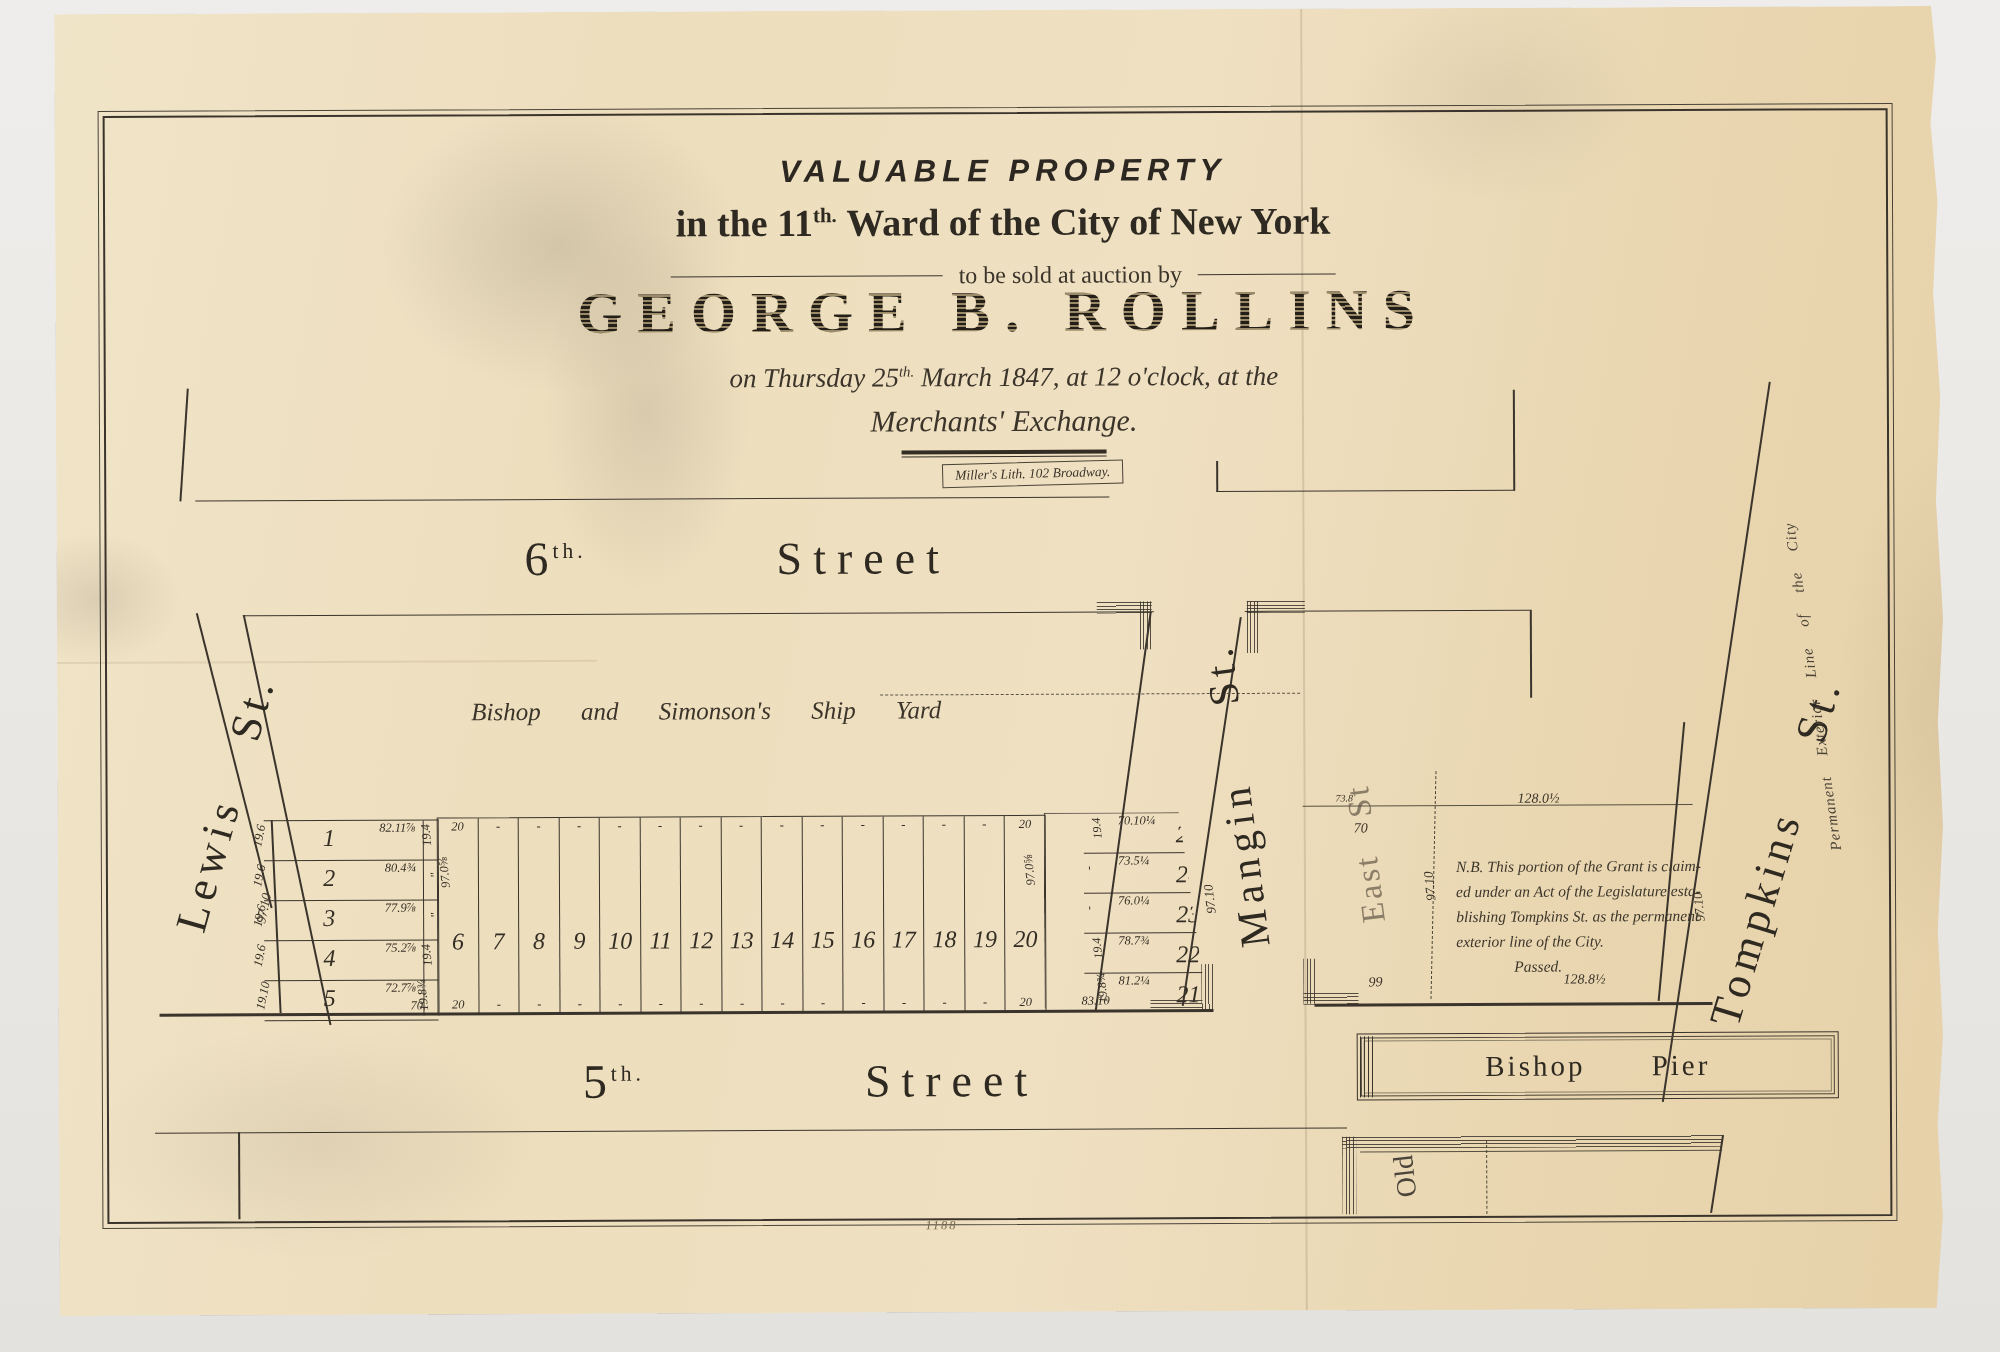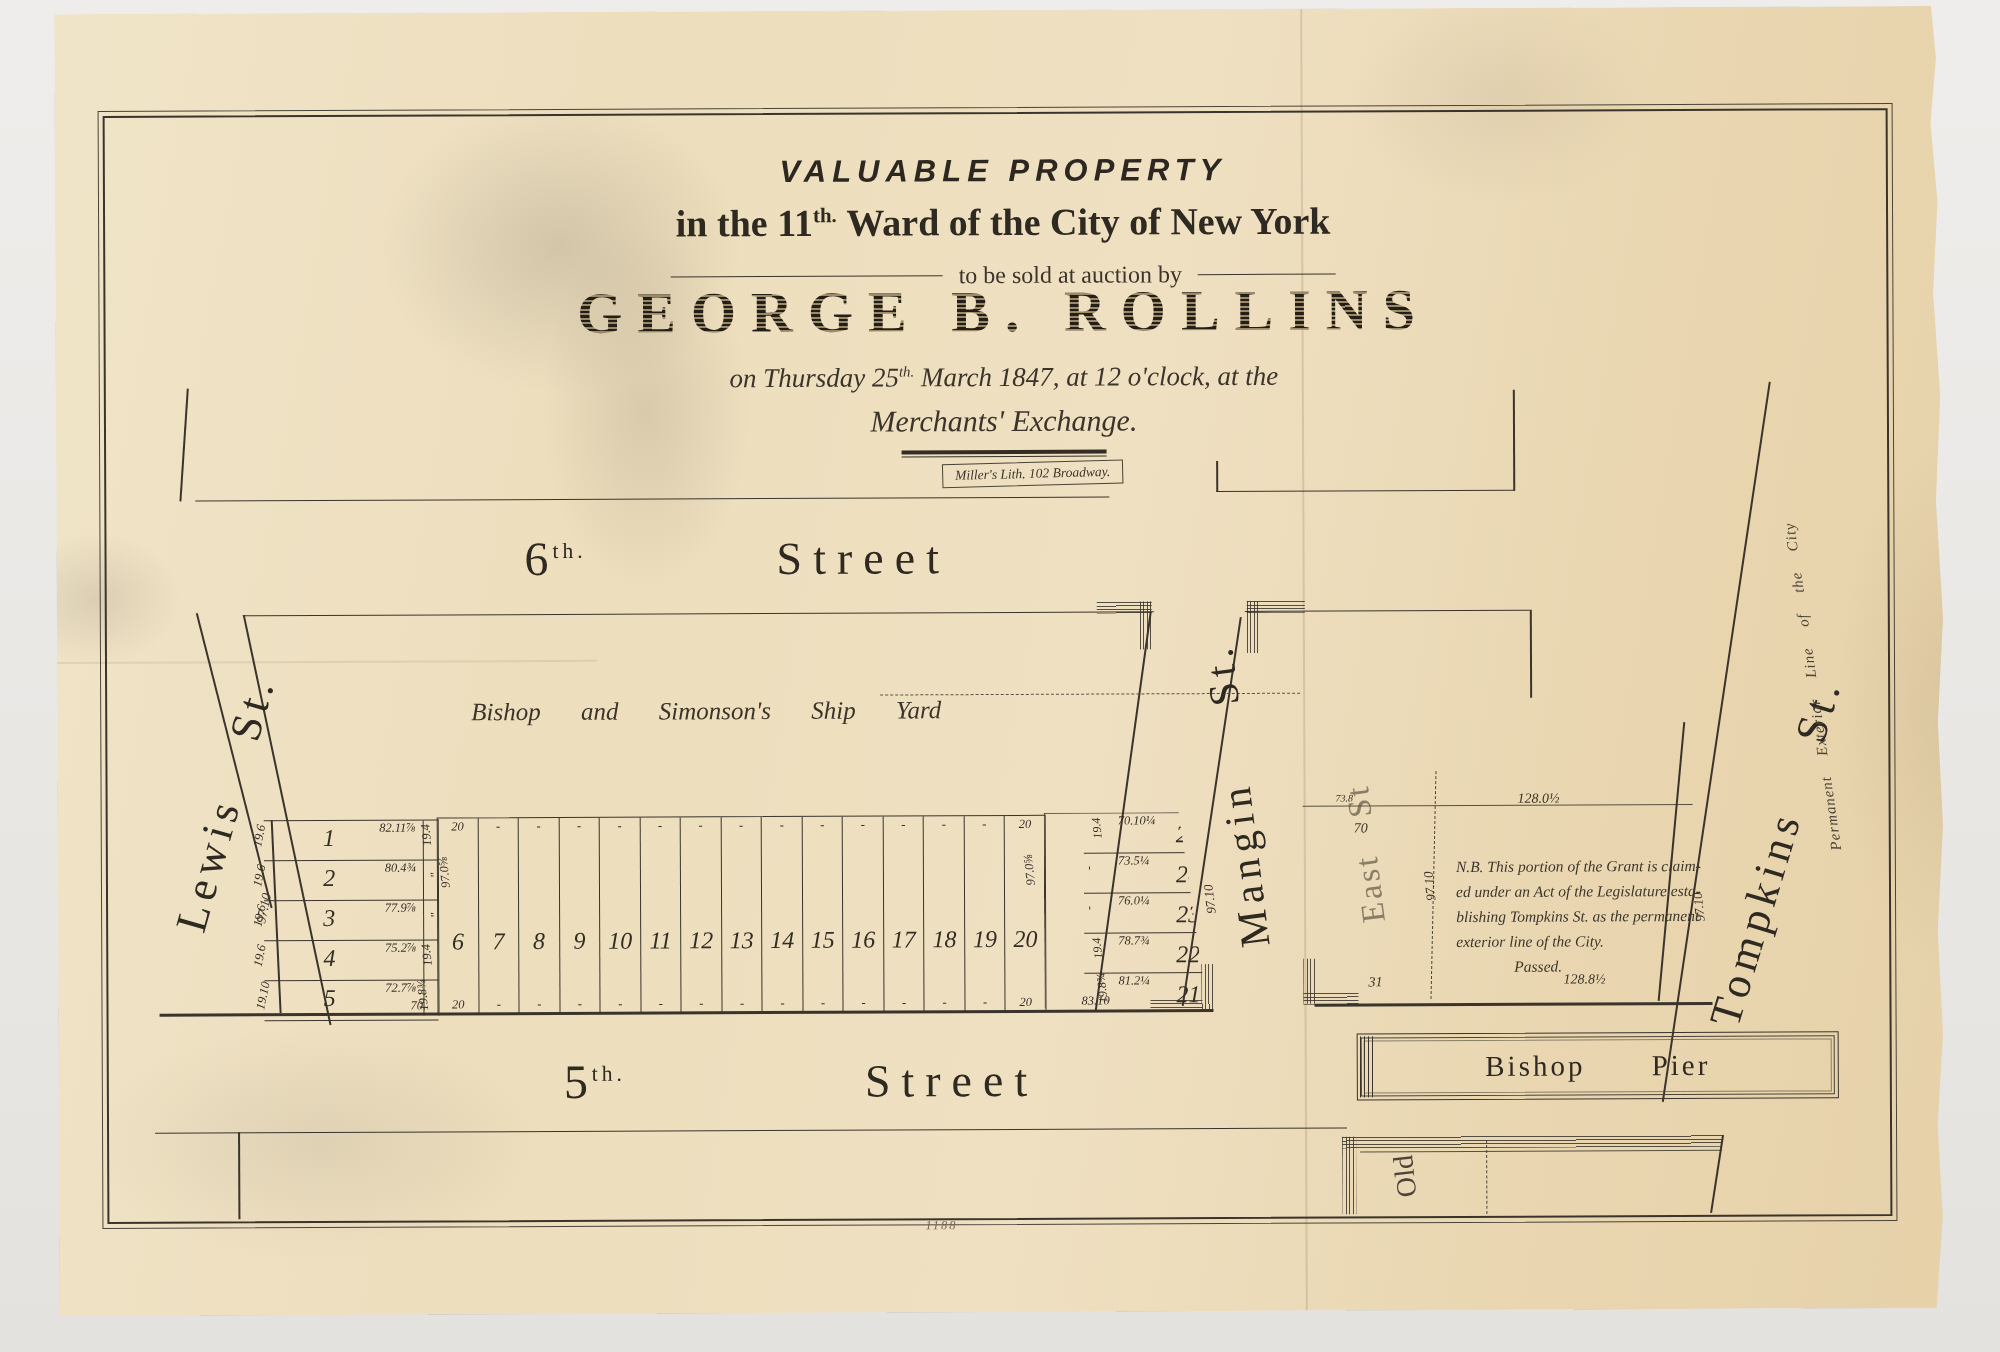--- a/index.html
+++ b/index.html
@@ -313,21 +313,21 @@
 
   <div class="hl" style="left:1188px;top:602px;width:285px;"></div>
   <div class="vl" style="left:1473px;top:602px;height:88px;"></div>
   <div class="hl" style="left:1245px;top:797px;width:390px;height:1px;background:#55503f;"></div>
   <div class="hl" style="left:1256px;top:995px;width:398px;height:2.5px;"></div>
   <div class="vl" style="left:1626px;top:715px;height:280px;width:2px;transform:rotate(5.5deg);"></div>
   <div class="dash-v" style="left:1378px;top:763px;height:228px;transform:rotate(1.5deg);"></div>
   <div class="lbl small-dim" style="left:1278px;top:784px;font-size:10px;">73.8</div>
   <div class="lbl small-dim" style="left:1460px;top:783px;font-size:14px;">128.0½</div>
   <div class="lbl small-dim" style="left:1296px;top:812px;font-size:14px;">70</div>
-  <div class="lbl small-dim" style="left:1310px;top:966px;font-size:14px;">31</div>
+  <div class="lbl small-dim" style="left:1310px;top:966px;font-size:14px;">99</div>
   <div class="lbl small-dim" style="left:1505px;top:964px;font-size:14px;">128.8½</div>
   <div class="lbl rot small-dim" style="left:1372px;top:878px;transform:translate(-50%,-50%) rotate(-96deg);">97.10</div>
   <div class="lbl rot small-dim" style="left:1641px;top:900px;transform:translate(-50%,-50%) rotate(-96deg);">97.10</div>
   <div class="note">
     <div>N.B. This portion of the Grant is claim-</div>
     <div>ed under an Act of the Legislature esta-</div>
     <div>blishing Tompkins St. as the permanent</div>
     <div>exterior line of the City.</div>
     <div class="p5">Passed.</div>
   </div>
@@ -337,21 +337,21 @@
 
   <div class="bundle h" style="left:1040px;top:592px;width:55px;height:12px;"></div>
   <div class="bundle v" style="left:1083px;top:592px;width:12px;height:48px;"></div>
   <div class="bundle h" style="left:1190px;top:592px;width:58px;height:12px;"></div>
   <div class="bundle v" style="left:1190px;top:592px;width:12px;height:52px;"></div>
   <div class="bundle v" style="left:1143px;top:955px;width:12px;height:46px;"></div>
   <div class="bundle h" style="left:1092px;top:990px;width:52px;height:12px;"></div>
   <div class="bundle v" style="left:1245px;top:950px;width:13px;height:45px;"></div>
   <div class="bundle h" style="left:1245px;top:984px;width:55px;height:12px;"></div>
 
-  <div class="lbl street-big" style="left:505px;top:1042px;"><span>5</span><sup>th.</sup></div>
+  <div class="lbl street-big" style="left:524px;top:1042px;"><span>5</span><sup>th.</sup></div>
   <div class="lbl street-name" style="left:806px;top:1044px;">Street</div>
   <div class="hl" style="left:96px;top:1119px;width:1192px;"></div>
   <div class="vl" style="left:179px;top:1119px;height:87px;"></div>
 
   <div class="pier">
     <div class="stripes"></div>
     <div class="pier-text">Bishop  Pier</div>
   </div>
 
   <div class="oldpier">

